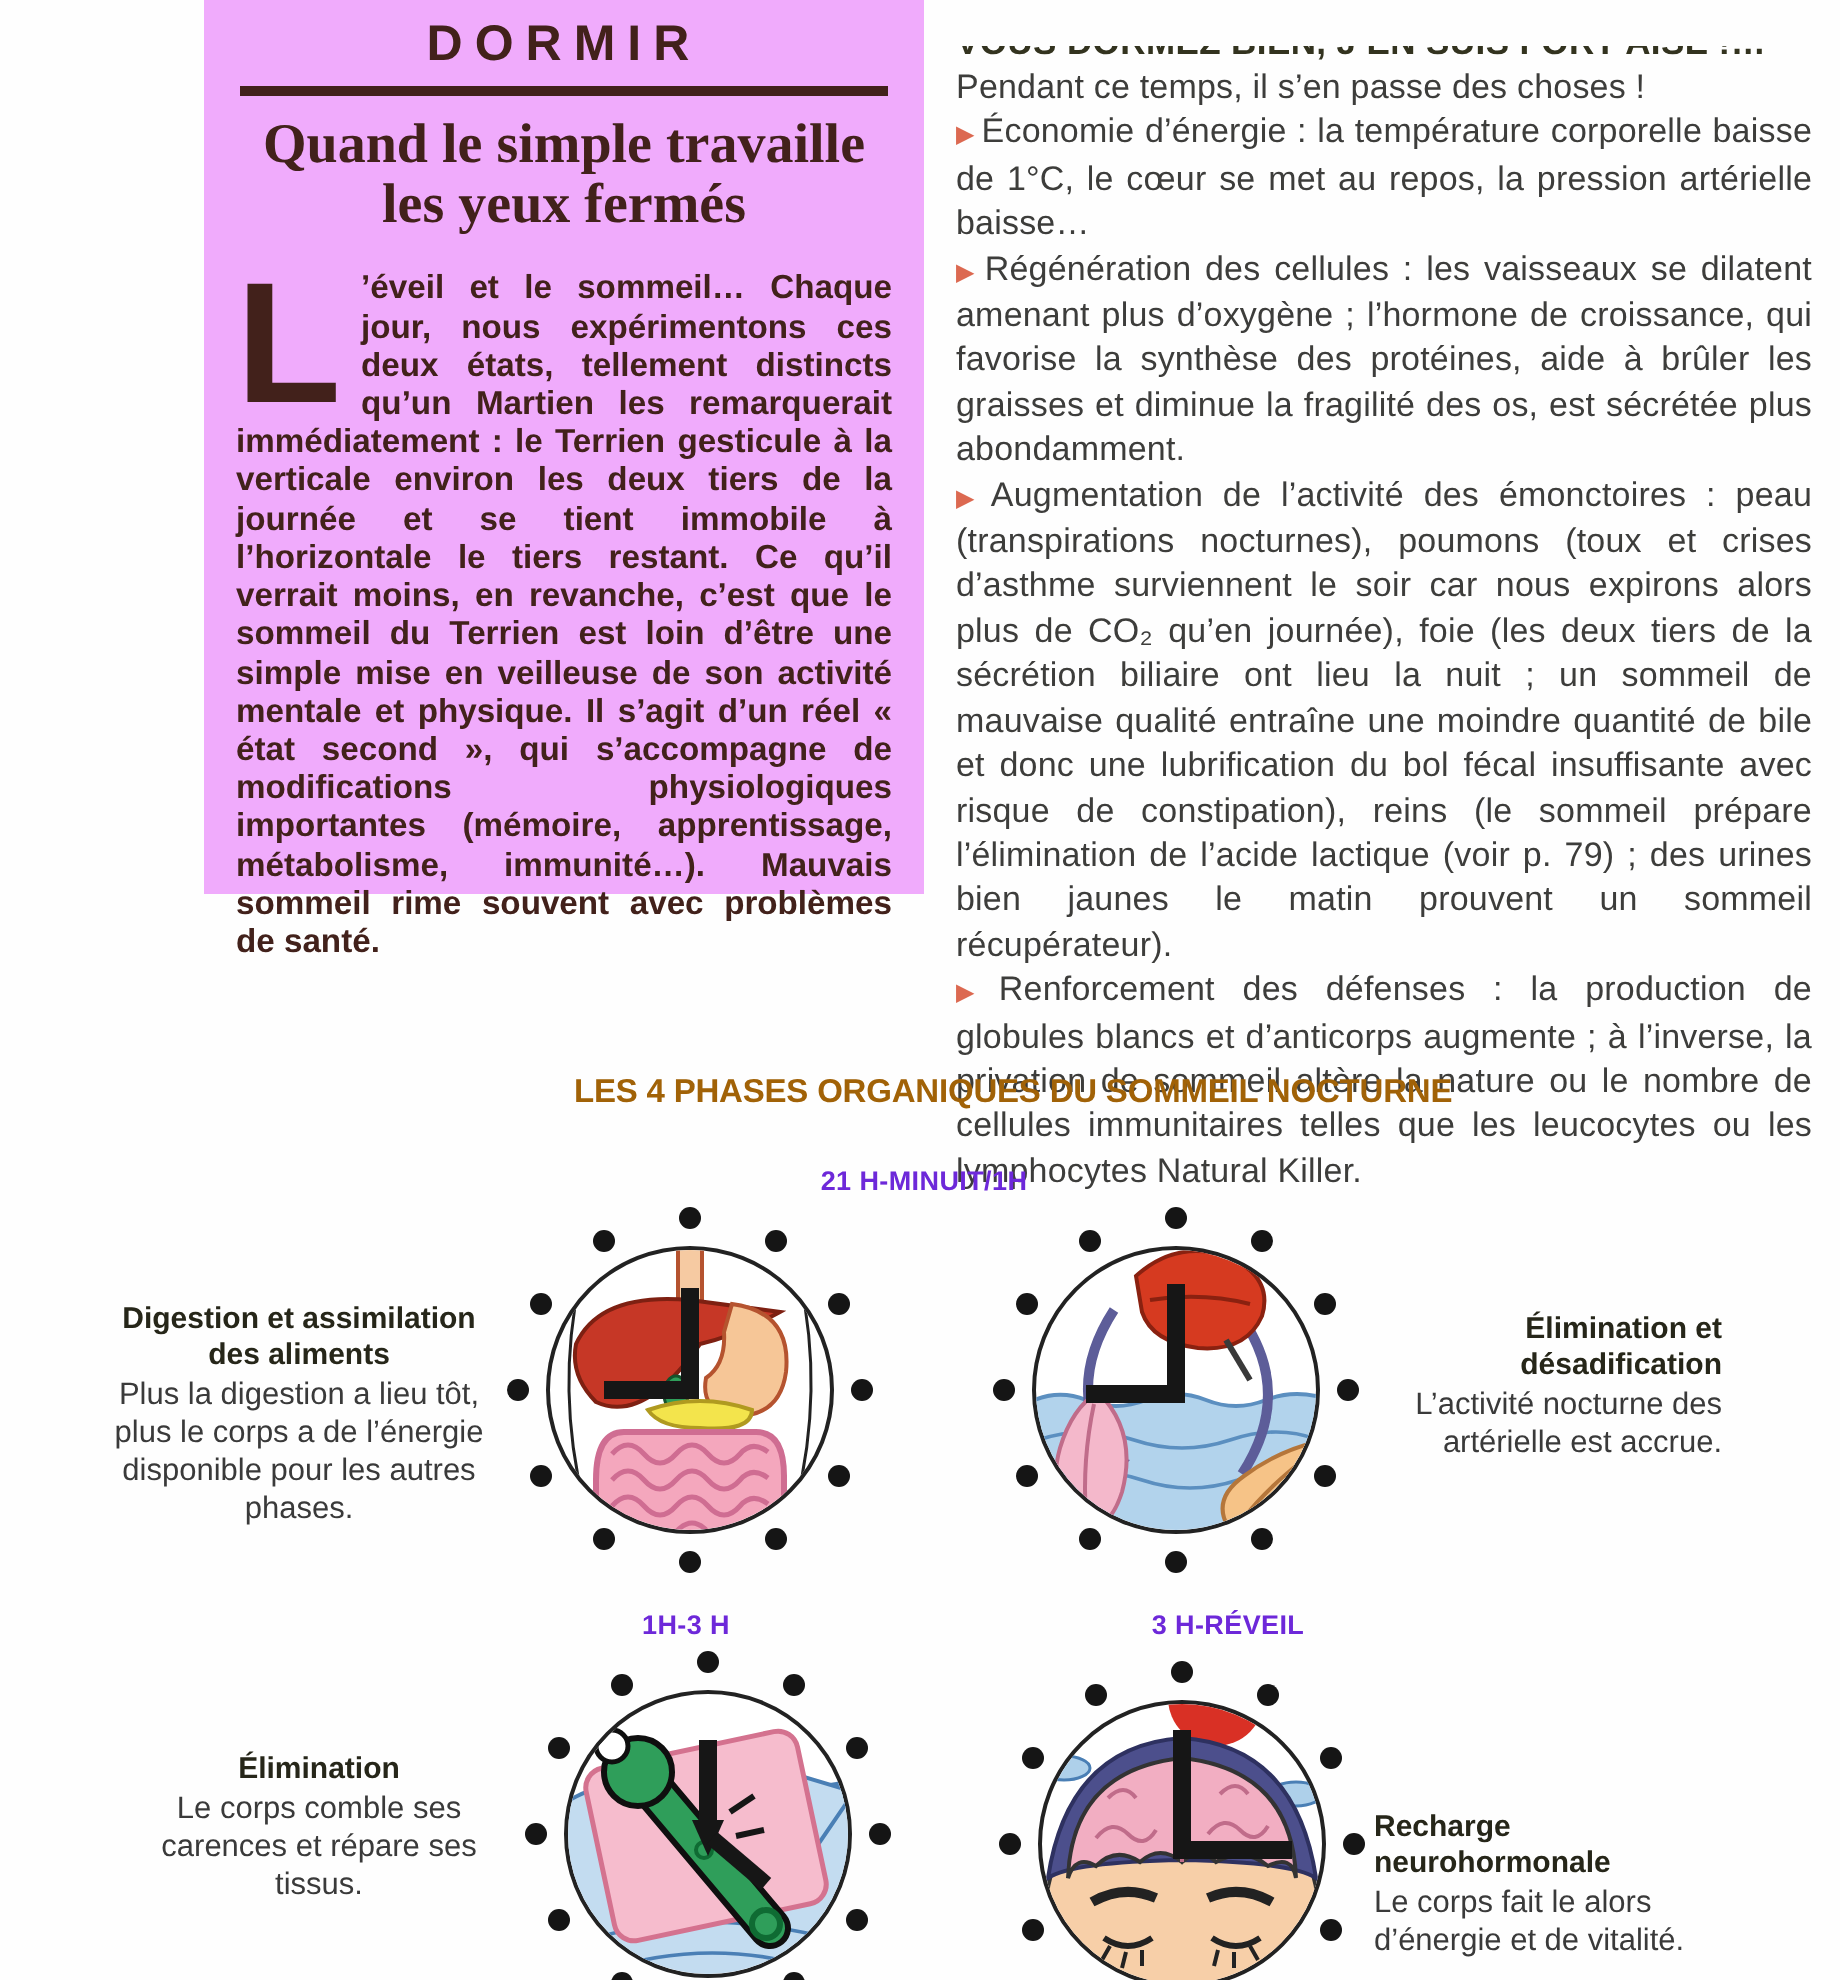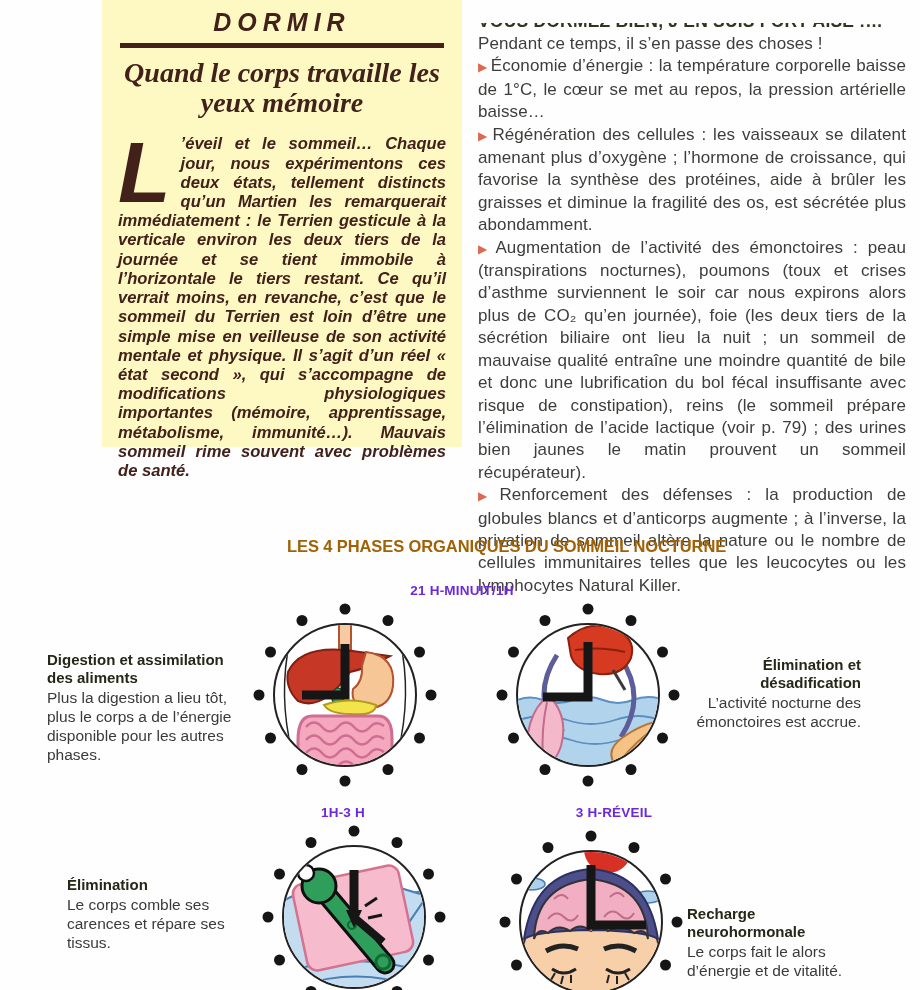--- a/index.html
+++ b/index.html
@@ -3,23 +3,22 @@
 <meta charset="utf-8">
 <style>
   html,body{margin:0;padding:0;background:#ffffff;}
   #canvas{
     position:relative;width:920px;height:990px;background:#fefefe;
     overflow:hidden;font-family:"Liberation Sans",sans-serif;
   }
   
   .feature-box{
     position:absolute;left:102px;top:0;width:360px;height:447px;
-    background:#fef9c3;color:#42211b;box-sizing:border-box;
+    background:#f0abfc;color:#42211b;box-sizing:border-box;
     padding:8px 16px 0 16px;
-    font-style:italic;
   }
   .kicker{
     text-align:center;font-weight:800;font-size:25px;letter-spacing:6px;
     color:#42211b;font-family:"Liberation Sans",sans-serif;
   }
   .kicker-rule{height:5px;background:#42211b;margin:6px 2px 10px 2px;}
   .feature-title{
     font-family:"Liberation Serif",serif;font-weight:700;
     font-size:28px;line-height:1.08;text-align:center;color:#42211b;
     margin:0 0 16px 0;
@@ -50,32 +49,32 @@
     letter-spacing:-0.1px;color:#a16207;white-space:nowrap;
   }
   .time-label{
     position:absolute;transform:translateX(-50%);font-weight:800;
     font-size:13.5px;letter-spacing:0.2px;color:#6d28d9;white-space:nowrap;
   }
   .phase-text{position:absolute;font-size:15.5px;line-height:19px;color:#3a3a3a;}
   .phase-text h4{
     margin:0 0 1px 0;font-size:15px;line-height:18px;font-weight:800;color:#262619;
   }
-  .ta-r{text-align:left;}
+  .ta-r{text-align:center;}
   .clock{position:absolute;width:190px;height:190px;}
 </style>
 </head>
 <body>
 
 <div id="canvas">
 
   <div class="feature-box">
     <div class="kicker">DORMIR</div>
     <div class="kicker-rule"></div>
-    <h2 class="feature-title">Quand le corps travaille les yeux mémoire</h2>
+    <h2 class="feature-title">Quand le simple travaille les yeux fermés</h2>
     <div class="feature-body">
       <span class="dropcap">L</span><span>’éveil et le sommeil… Chaque jour, nous expérimentons ces deux états, tellement distincts qu’un Martien les remarquerait immédiatement : le Terrien gesticule à la verticale environ les deux tiers de la journée et se tient immobile à l’horizontale le tiers restant. Ce qu’il verrait moins, en revanche, c’est que le sommeil du Terrien est loin d’être une simple mise en veilleuse de son activité mentale et physique. Il s’agit d’un réel « état second », qui s’accompagne de modifications physiologiques importantes (mémoire, apprentissage, métabolisme, immunité…). Mauvais sommeil rime souvent avec problèmes de santé.</span>
     </div>
   </div>
 
   <div class="article">
     <div class="clipped-head">
       <span>VOUS DORMEZ BIEN, J’EN SUIS FORT AISE !…</span>
     </div>
     <p>Pendant ce temps, il s’en passe des choses !</p>
@@ -90,21 +89,21 @@
   <div class="time-label" style="left:462px;top:583px;">21 H-MINUIT/1H</div>
   <div class="time-label" style="left:343px;top:805px;">1H-3 H</div>
   <div class="time-label" style="left:614px;top:805px;">3 H-RÉVEIL</div>
 
   <div class="phase-text ta-r" style="left:47px;top:651px;width:205px;">
     <h4>Digestion et assimilation des aliments</h4>
     <div>Plus la digestion a lieu tôt, plus le corps a de l’énergie disponible pour les autres phases.</div>
   </div>
   <div class="phase-text" style="left:686px;top:656px;width:175px;text-align:right;">
     <h4>Élimination et désadification</h4>
-    <div>L’activité nocturne des émonctoires est accrue.</div>
+    <div>L’activité nocturne des artérielle est accrue.</div>
   </div>
   <div class="phase-text ta-r" style="left:67px;top:876px;width:185px;">
     <h4>Élimination</h4>
     <div>Le corps comble ses carences et répare ses tissus.</div>
   </div>
   <div class="phase-text" style="left:687px;top:905px;width:175px;">
     <h4>Recharge neurohormonale</h4>
     <div>Le corps fait le alors d’énergie et de vitalité.</div>
   </div>
 

